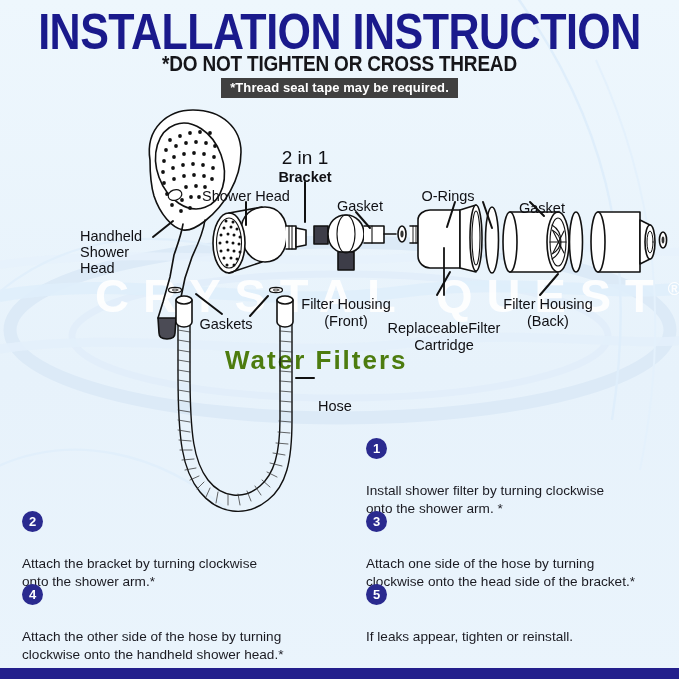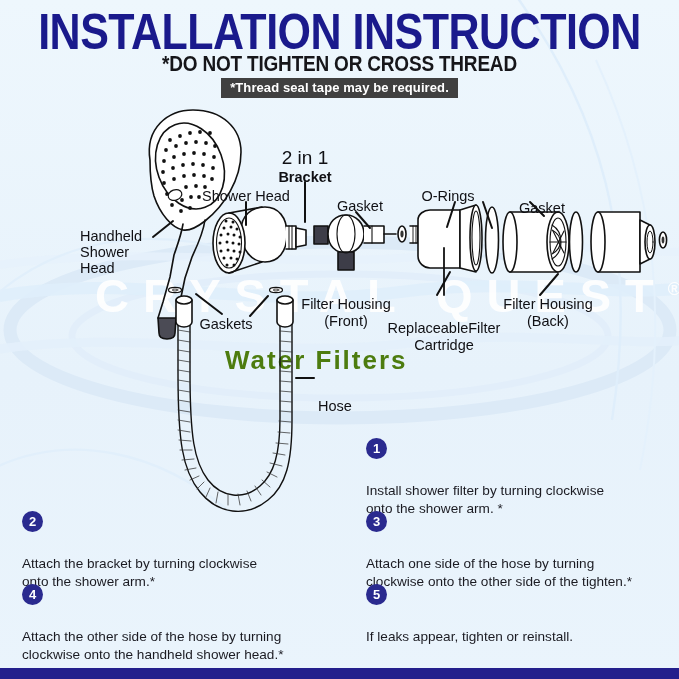--- a/index.html
+++ b/index.html
@@ -379,21 +379,21 @@
 
   <div class="step" style="left:22px;top:511px;width:300px;">
     <div class="badge">2</div>
     <div class="step-text">Attach the bracket by turning clockwise
 onto the shower arm.*</div>
   </div>
 
   <div class="step" style="left:366px;top:511px;width:300px;">
     <div class="badge">3</div>
     <div class="step-text">Attach one side of the hose by turning
-clockwise onto the other side of the tighten.*</div>
+clockwise onto the head side of the bracket.*</div>
   </div>
 
   <div class="step" style="left:22px;top:584px;width:300px;">
     <div class="badge">4</div>
     <div class="step-text">Attach the other side of the hose by turning
 clockwise onto the handheld shower head.*</div>
   </div>
 
   <div class="step" style="left:366px;top:584px;width:300px;">
     <div class="badge">5</div>

